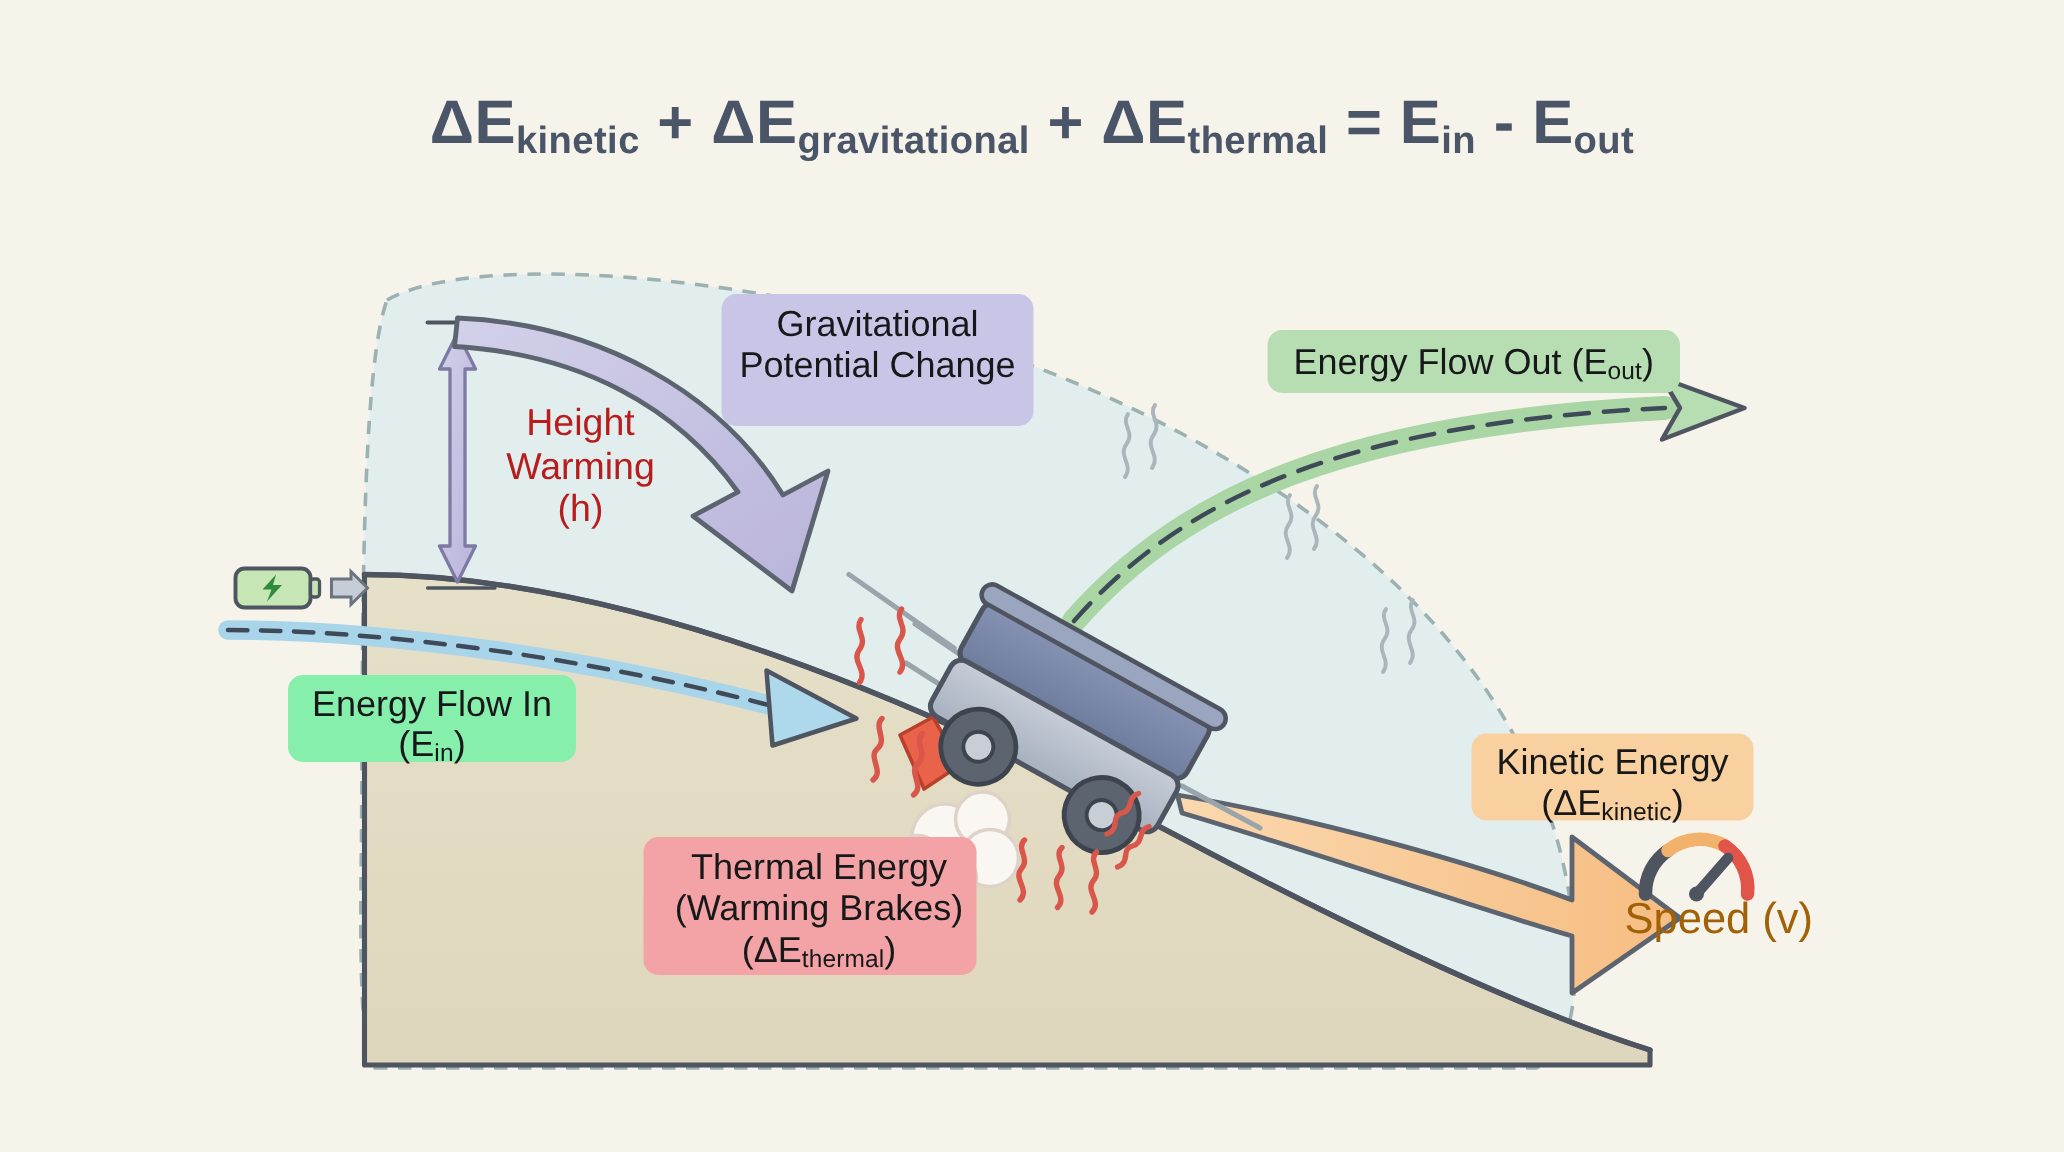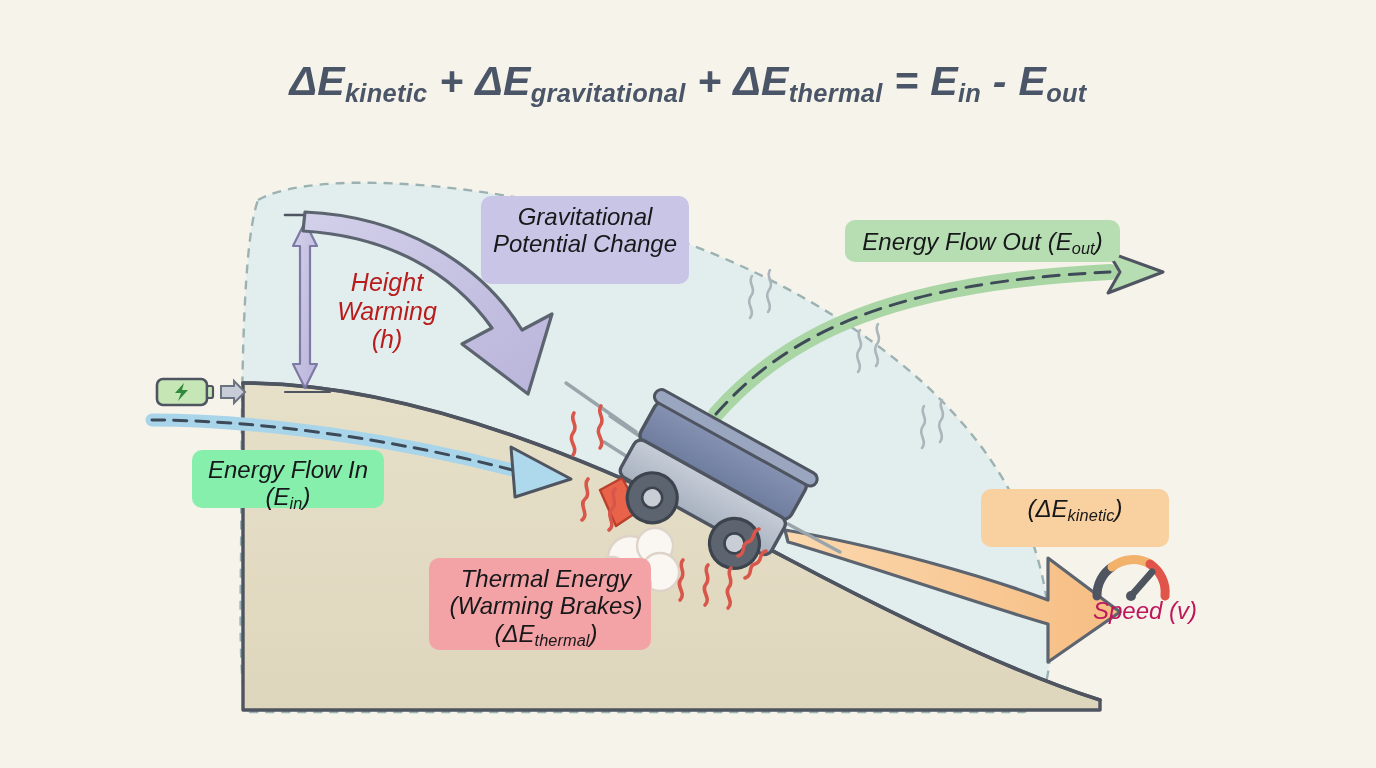--- a/index.html
+++ b/index.html
@@ -11,21 +11,20 @@
     width: 1376px;
     height: 768px;
     overflow: hidden;
     font-family: "Liberation Sans", sans-serif;
   }
   #stage {
     position: relative;
     width: 1376px;
     height: 564px;
     background: #f6f3eb;
-    font-style: italic;
   }
   #scene {
     position: absolute;
     left: 0; top: 0;
     width: 1376px;
     height: 768px;
   }
   .lbl {
     position: absolute;
     box-sizing: border-box;
@@ -99,22 +98,22 @@
     left: 332px; top: 268px;
     width: 110px; height: 88px;
     background: transparent;
     font-size: 25px;
     color: #b91c1c;
   }
   #lbl-speed {
     left: 1083px; top: 597px;
     width: 124px; height: 32px;
     background: transparent;
-    font-size: 24px;
-    color: #be185d;
+    font-size: 29px;
+    color: #a16207;
   }
 </style>
 </head>
 <body>
 
 <div id="stage">
 
   <svg id="scene" viewBox="0 0 1376 768">
     <defs>
       <linearGradient id="gradGrav" x1="0" y1="0" x2="1" y2="1">
@@ -284,20 +283,21 @@
     <div><span>(E</span><span class="sub">in</span><span>)</span></div>
   </div>
 
   <div class="lbl" id="lbl-thermal">
     <div>Thermal Energy</div>
     <div>(Warming Brakes)</div>
     <div><span>(ΔE</span><span class="sub">thermal</span><span>)</span></div>
   </div>
 
   <div class="lbl" id="lbl-kinetic">
+    <div>Kinetic Energy</div>
     <div><span>(ΔE</span><span class="sub">kinetic</span><span>)</span></div>
   </div>
 
   <div class="lbl" id="lbl-height">
     <div>Height</div>
     <div>Warming</div>
     <div>(h)</div>
   </div>
 
   <div class="lbl" id="lbl-speed">Speed (v)</div>

